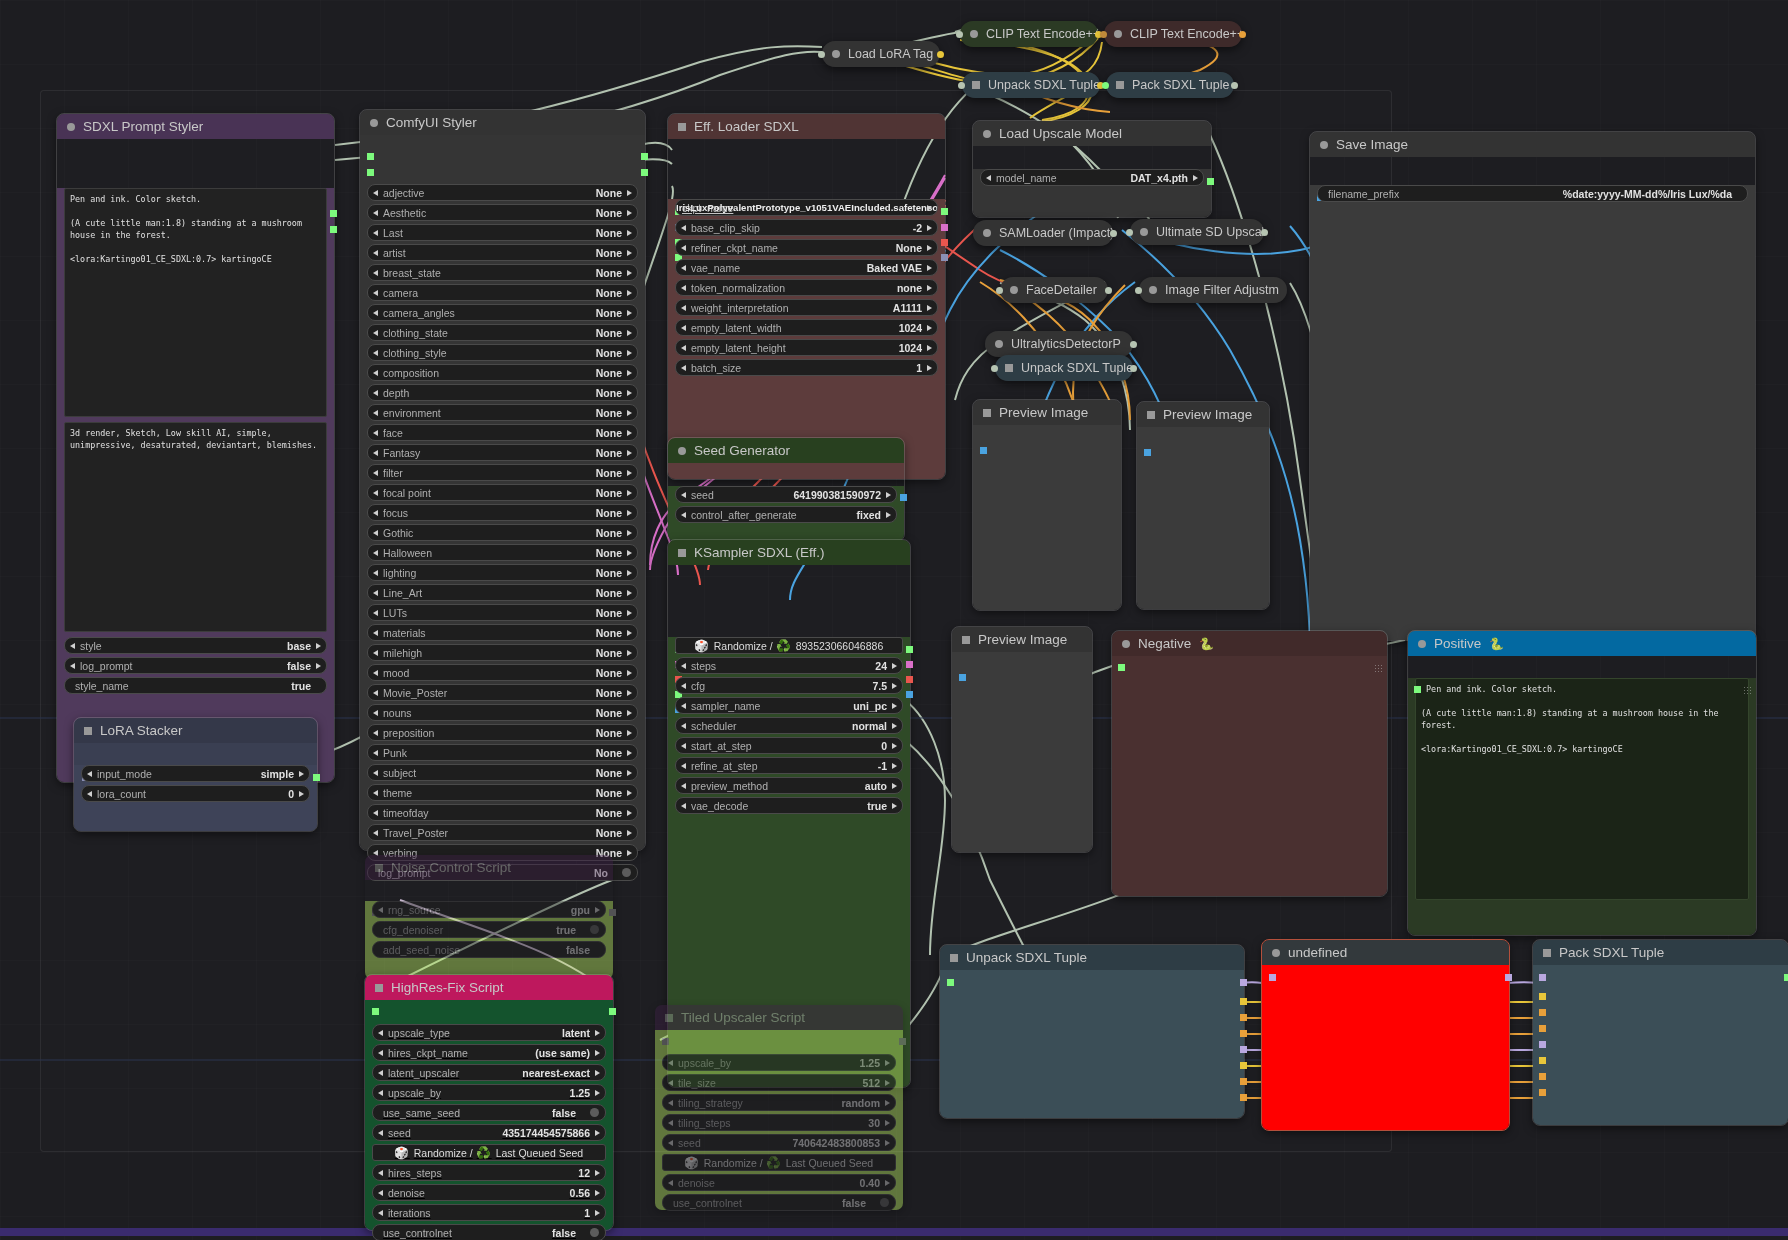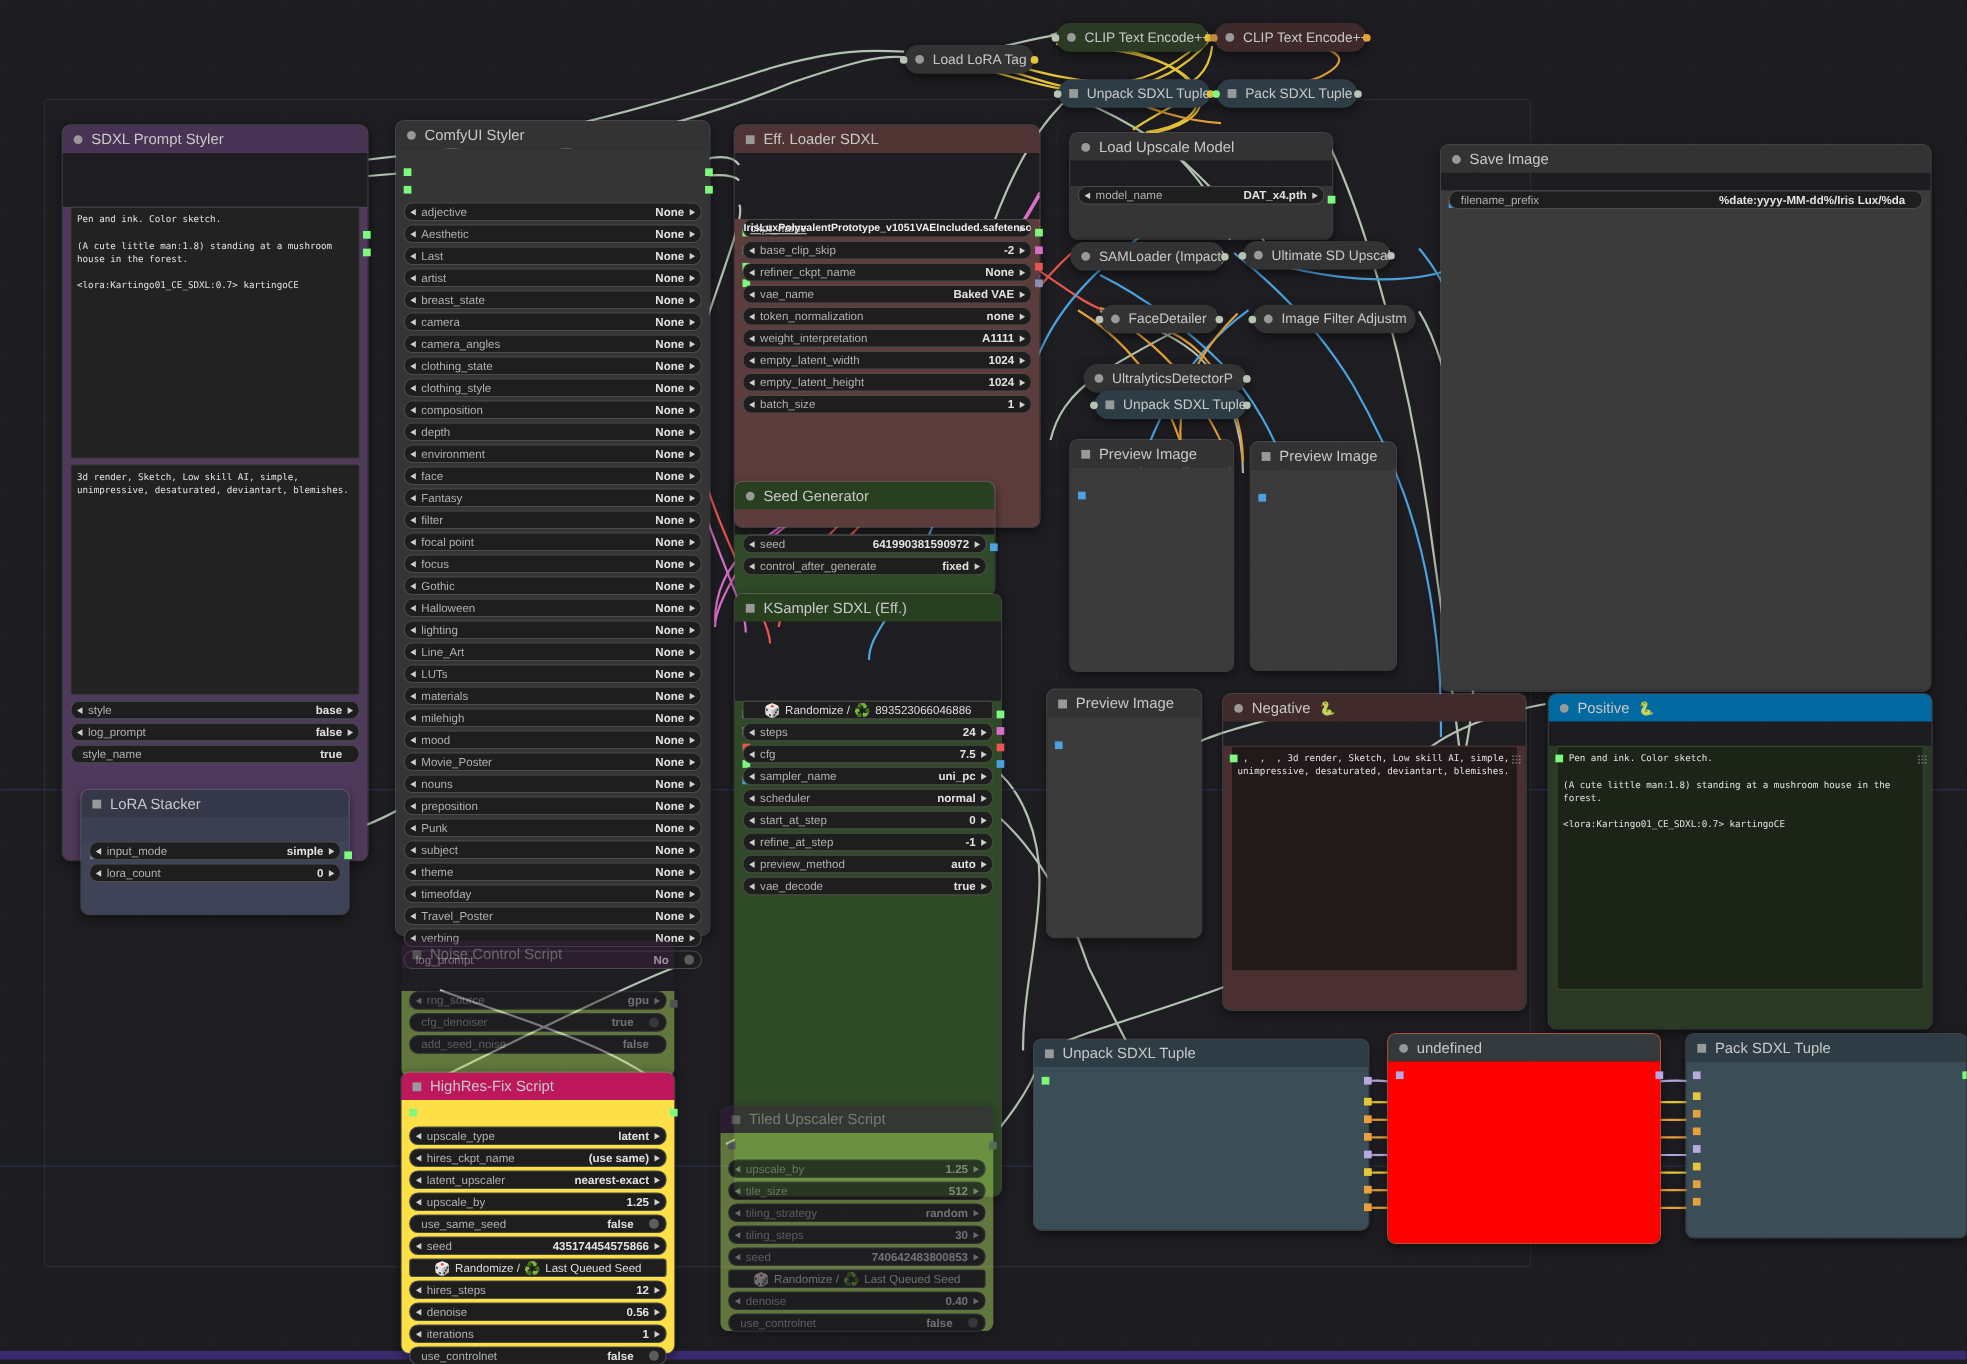--- a/index.html
+++ b/index.html
@@ -47,21 +47,21 @@
     background-image:radial-gradient(#ccc 1px, transparent 1px);background-size:3px 3px;}
   .emoji{font-size:12px;line-height:1;}
   
   .n-purple .title{background:#493355;} .n-purple .body{background:#503a5c;}
   .n-dark   .title{background:#333;}    .n-dark   .body{background:#353535;}
   .n-maroon .title{background:#503434;} .n-maroon .body{background:#5d3c3c;}
   .n-green  .title{background:#28401f;} .n-green  .body{background:#2f4a27;}
   .n-greend .title{background:#0369a1;} .n-greend .body{background:#2b3a24;}
   .n-maroond .title{background:#412a2a;} .n-maroond .body{background:#4a3030;}
   .n-slate  .title{background:#30404a;} .n-slate  .body{background:#3b4e57;}
-  .n-olive  .title{background:#be185d;} .n-olive  .body{background:#fde047;}
+  .n-olive  .title{background:#be185d;} .n-olive  .body{background:#14532d;text-decoration:underline;}
   .n-magenta .title{background:#3e1f46;} .n-magenta .body{background:#bef264;}
   .n-red    .title{background:#33393c;} .n-red    .body{background:#ff0000;}
   .n-prev   .title{background:#333;}    .n-prev   .body{background:#3b3b3b;}
   .dim{opacity:0.42;}
   .node.outlined{outline:1px solid rgba(255,255,255,0.18);outline-offset:0;}
   .node.redout{outline:1px solid #b4503c;}
   .overlap{position:absolute;left:0;right:0;text-align:center;}
 </style>
 </head>
 <body>
@@ -906,37 +906,36 @@
     </div>
   </div>
 
   <div class="node n-prev outlined" style="left:1310px;top:132px;width:445px;">
     <div class="title">
       <span class="dot"></span>
       <span>Save Image</span>
     </div>
     <div class="body" style="height:455px;position:relative;">
       <span class="sock" style="left:7px;top:9px;background:#4aa3e0;"></span>
-      <div class="w plain" style="margin-top:16px;">
+      <div class="w plain" style="margin-top:28px;">
           <span class="lab">filename_prefix</span>
           <span class="val">%date:yyyy-MM-dd%/Iris Lux/%da</span>
         </div>
     </div>
   </div>
 
   <div class="node n-maroond outlined" style="left:1112px;top:631px;width:275px;">
     <div class="title">
       <span class="dot"></span>
       <span>Negative</span>
       <span class="emoji">🐍</span>
     </div>
     <div class="body" style="height:240px;position:relative;">
       <span class="sock" style="left:6px;top:8px;background:#7dfa7d;"></span>
       <span class="grip" style="top:8px;"></span>
-      <div class="ta" style="height:195px;margin-top:22px;background:#221a1a;border-color:#463030;"> ,  ,  , 3d render, Sketch, Low skill AI, simple, unimpressive, desaturated, deviantart, blemishes.</div>
     </div>
   </div>
 
   <div class="node n-greend outlined" style="left:1408px;top:631px;width:348px;">
     <div class="title">
       <span class="dot"></span>
       <span>Positive</span>
       <span class="emoji">🐍</span>
     </div>
     <div class="body" style="height:257px;position:relative;">

